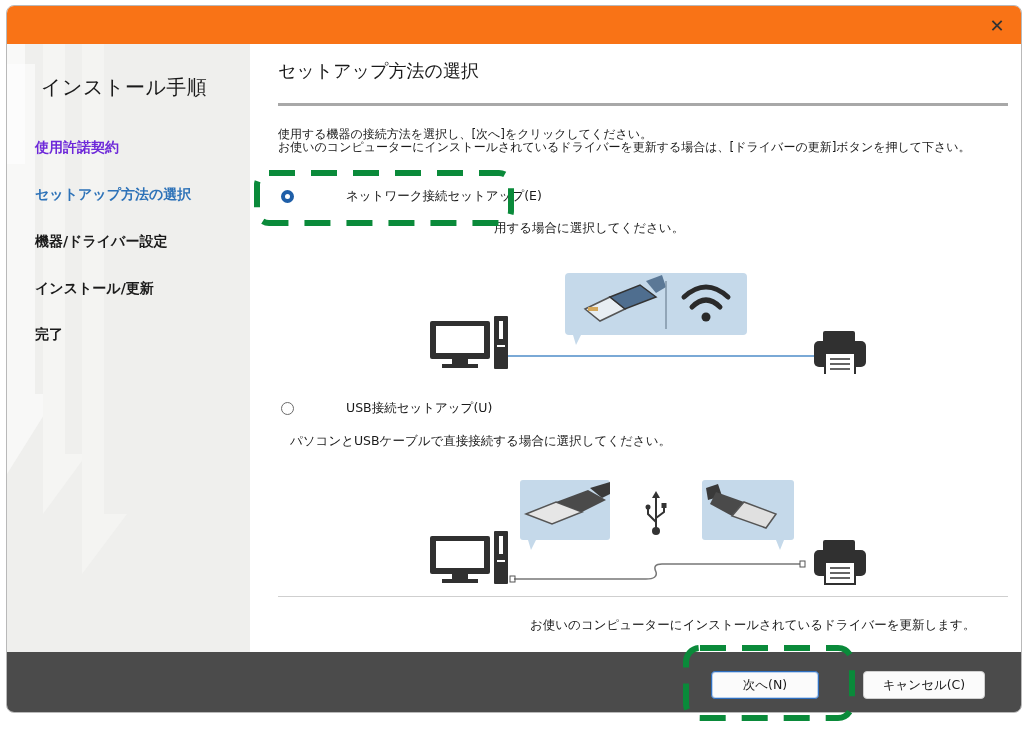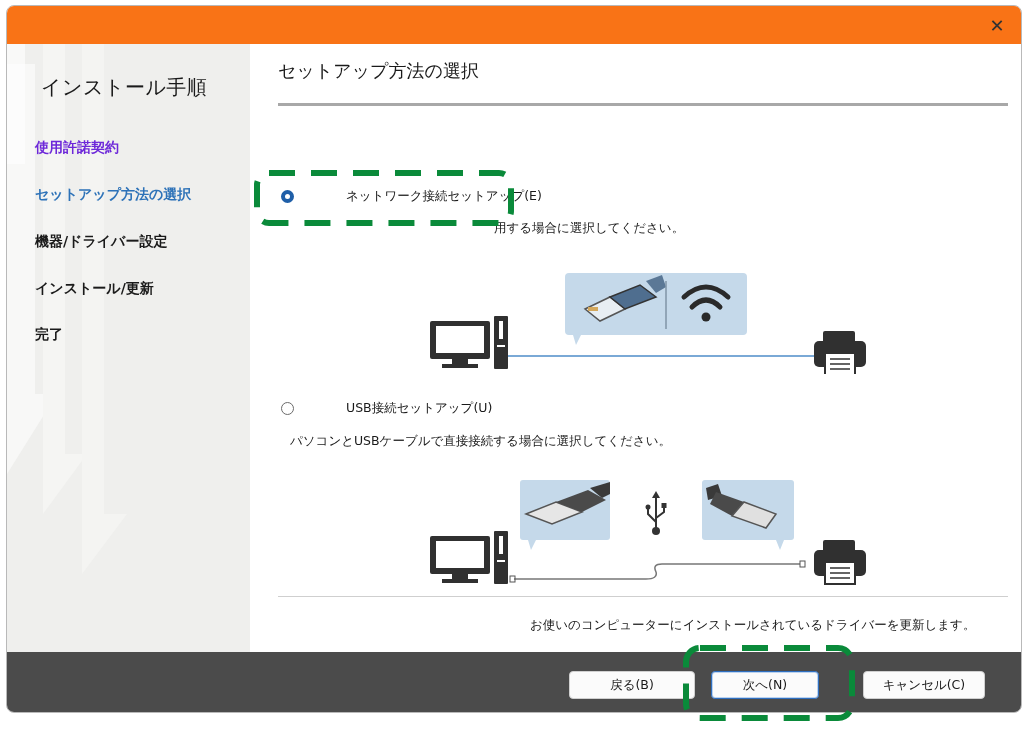--- a/index.html
+++ b/index.html
@@ -94,20 +94,24 @@
     <div class="step current" style="top:142px">セットアップ方法の選択</div>
     <div class="step" style="top:189px">機器/ドライバー設定</div>
     <div class="step" style="top:236px">インストール/更新</div>
     <div class="step" style="top:282px">完了</div>
   </div>
 
   <div class="content">
     <div class="page-title">セットアップ方法の選択</div>
     <div class="title-rule"></div>
 
+    <div class="intro">
+      <div>使用する機器の接続方法を選択し、[次へ]をクリックしてください。</div>
+      <div>お使いのコンピューターにインストールされているドライバーを更新する場合は、[ドライバーの更新]ボタンを押して下さい。</div>
+    </div>
 
     <div class="radio-row" style="left:31px; top:144px">
       <span class="radio on"></span>
       <span>ネットワーク接続セットアップ(E)</span>
     </div>
     <div class="desc" style="left:244px; top:176px">用する場合に選択してください。</div>
 
     <svg class="illus" style="left:160px; top:225px" width="460" height="105" viewBox="0 0 460 105">
 
       <g>
@@ -206,21 +210,20 @@
         <line x1="420" y1="99" x2="440" y2="99" stroke="#303030" stroke-width="1.5"></line>
         <line x1="420" y1="104" x2="440" y2="104" stroke="#303030" stroke-width="1.5"></line>
       </g>
     </svg>
 
     <div class="divider"></div>
     <div class="update-desc">お使いのコンピューターにインストールされているドライバーを更新します。</div>
   </div>
 
   <div class="footer">
-    <div class="fbtn" style="left:562px; width:126px">戻る(B)</div>
     <div class="fbtn primary" style="left:704px; width:108px">次へ(N)</div>
     <div class="fbtn" style="left:856px; width:122px">キャンセル(C)</div>
   </div>
 </div>
 
 <svg class="overlay" style="left:250px; top:168px" width="270" height="62" viewBox="0 0 270 62">
   <rect x="7" y="5" width="254" height="50" rx="12" fill="none" stroke="#0a8a3a" stroke-width="6" stroke-dasharray="26 16"></rect>
 </svg>
 <svg class="overlay" style="left:680px; top:642px" width="180" height="82" viewBox="0 0 180 82">
   <rect x="6" y="6" width="166" height="70" rx="14" fill="none" stroke="#0a8a3a" stroke-width="6" stroke-dasharray="26 16"></rect>

